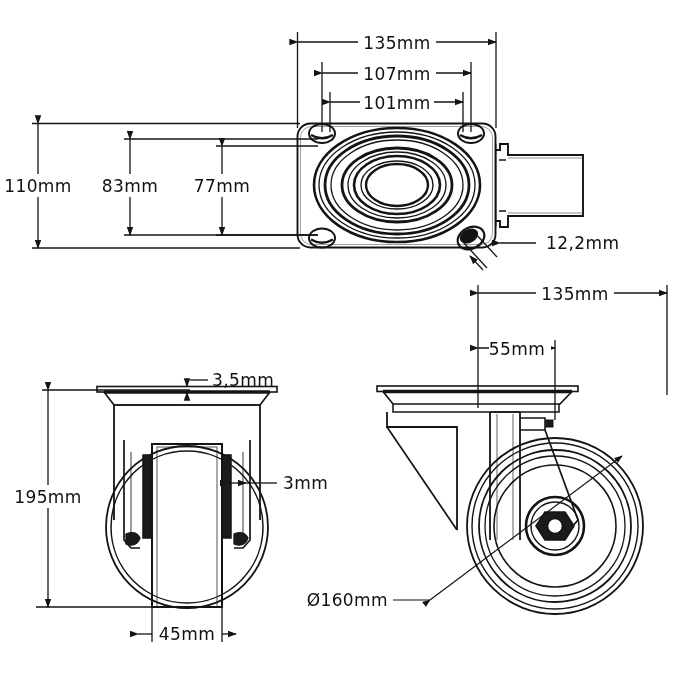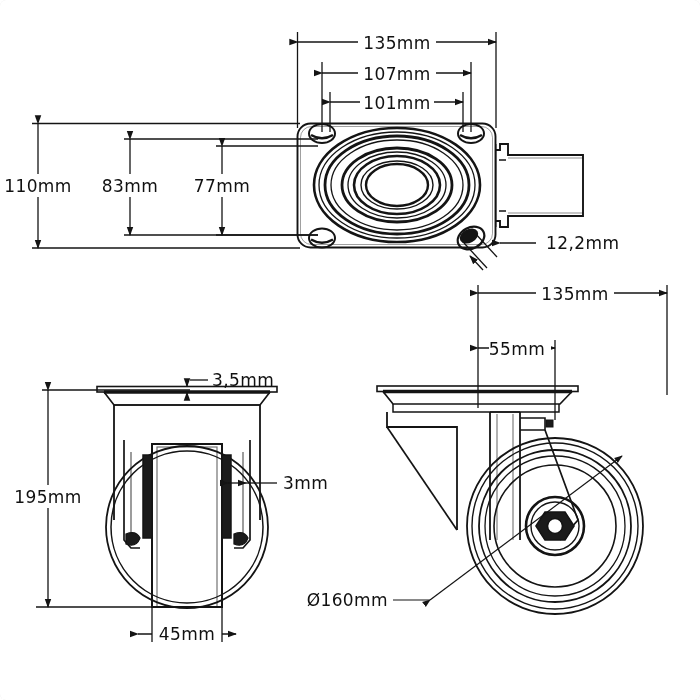--- a/index.html
+++ b/index.html
@@ -10,21 +10,20 @@
   }
   body {
     font-family: "DejaVu Sans", "Liberation Sans", sans-serif;
   }
   #drawing-root {
     position: relative;
     width: 700px;
     height: 700px;
     background: #e5e5e5;
     overflow: hidden;
-    border-radius: 6px;
   }
   #drawing-svg {
     position: absolute;
     left: 0;
     top: 0;
     width: 700px;
     height: 700px;
     display: block;
   }
   .dimtext {

